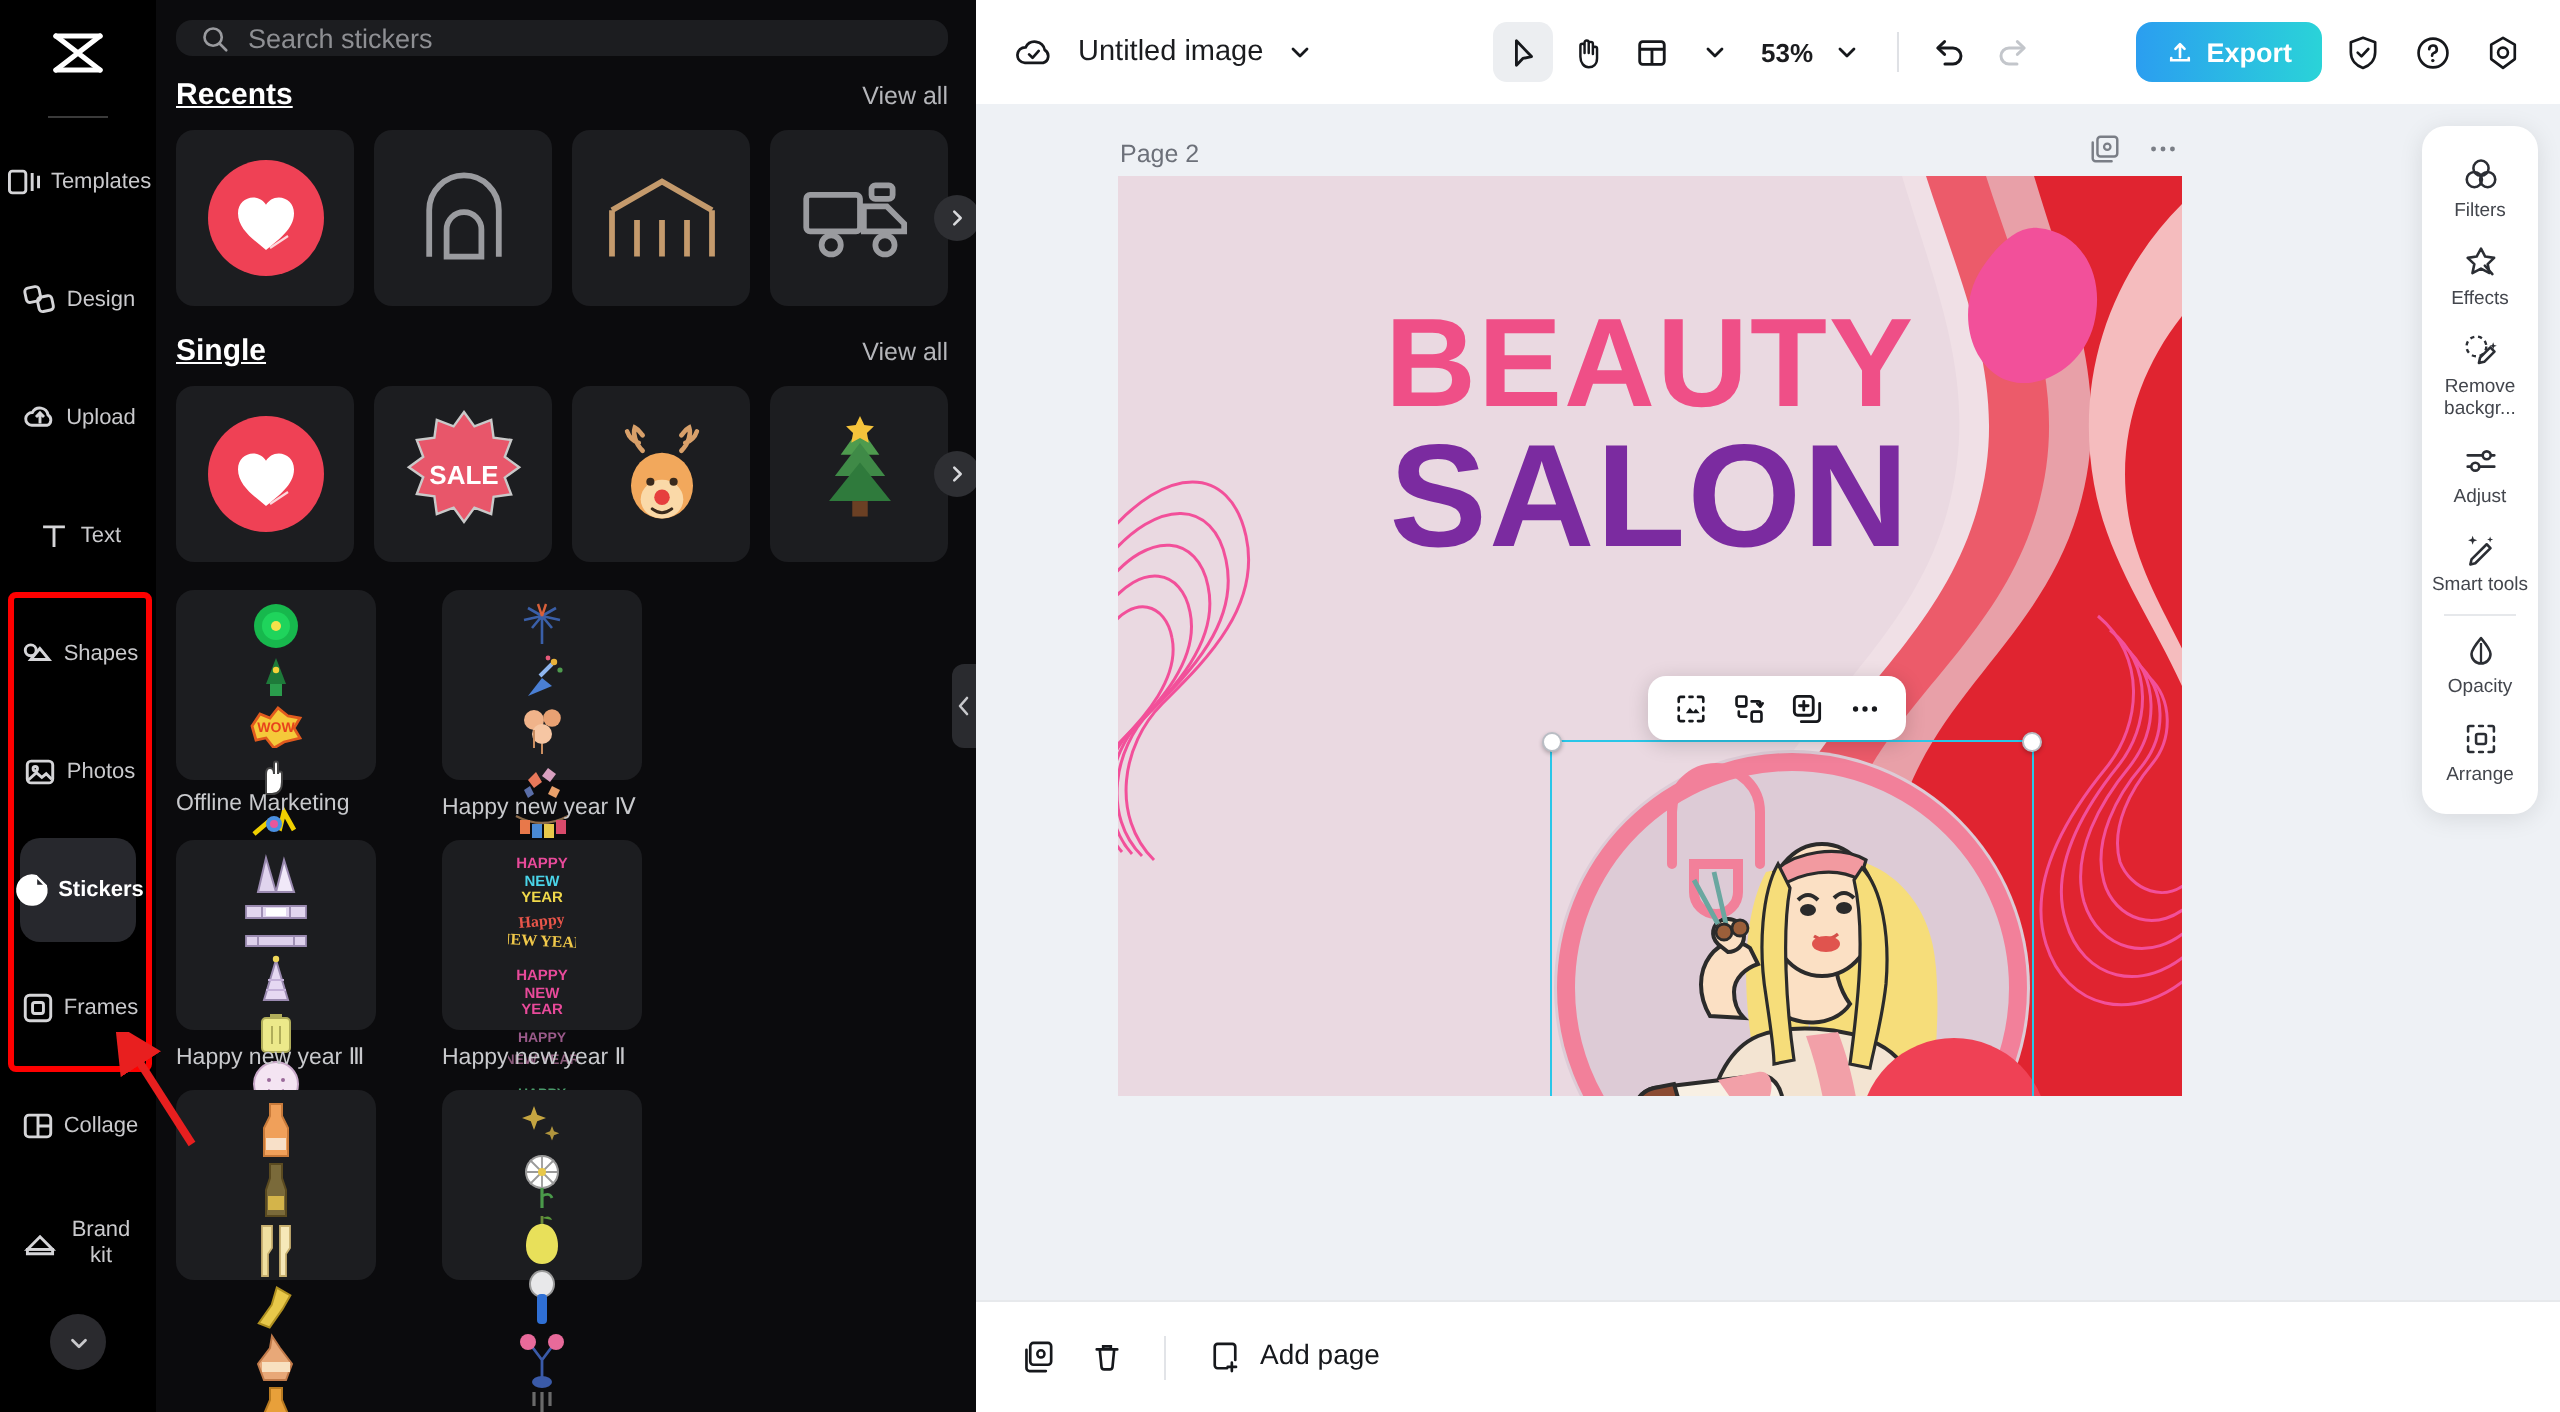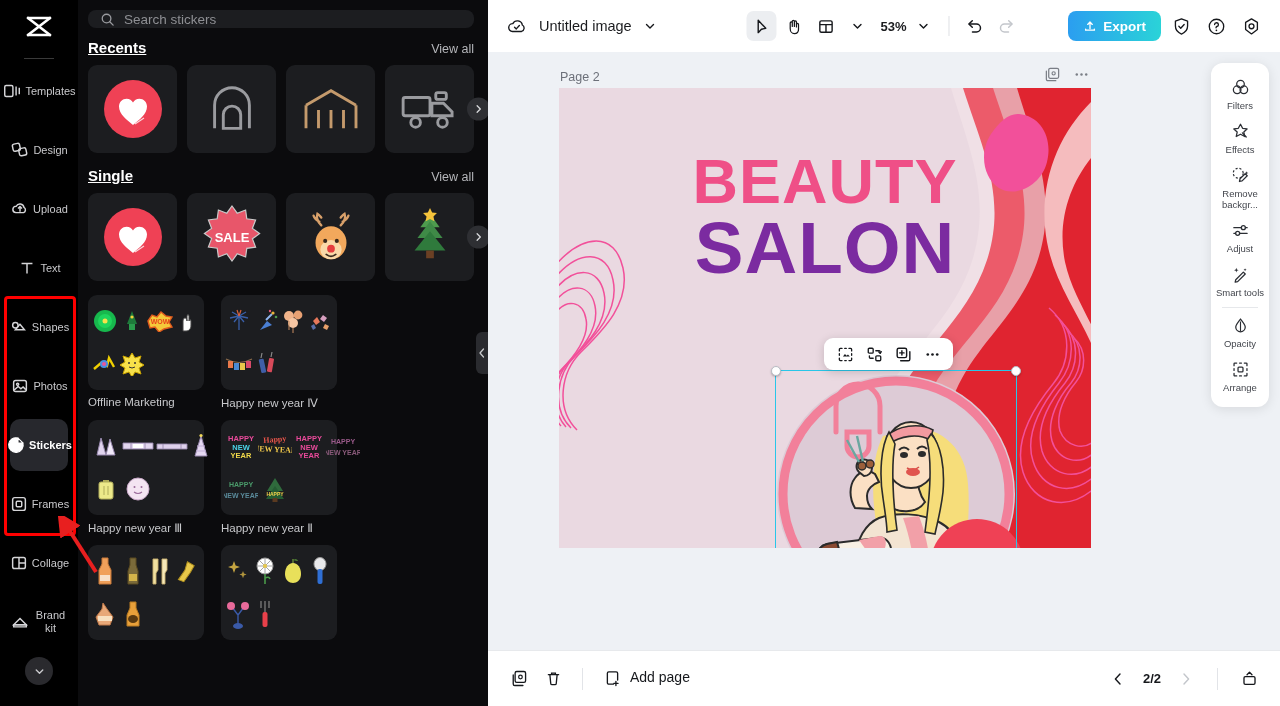--- a/index.html
+++ b/index.html
@@ -71,22 +71,22 @@
     display:flex; align-items:center; justify-content:center; cursor:pointer; overflow:hidden;
   }
   .row-next {
     position:absolute; right:-16px; top:50%; transform:translateY(-50%);
     width:23px;height:23px;border-radius:50%;background:#2e2f33;
     display:flex;align-items:center;justify-content:center; cursor:pointer; z-index:3;
   }
   .packs-grid { display:flex; flex-wrap:wrap; gap:10px 11px; }
   .pack { width:122px; cursor:pointer; }
   .pack-thumb {
-    width:116px; height:95px; background:#1c1d20; border-radius:9px;
-    display:grid; grid-template-columns:repeat(4,1fr); grid-template-rows:repeat(2,1fr);
+    width:100px; height:95px; background:#1c1d20; border-radius:9px;
+    display:grid; grid-template-columns:repeat(1,1fr); grid-template-rows:repeat(2,1fr);
     align-items:center; justify-items:center; padding:5px 3px;
   }
   .pack-name { color:#c8c9cc; font-size:11.5px; margin-top:6px; white-space:nowrap; overflow:hidden; }
   .panel-handle {
     position:absolute; right:0px; top:332px; width:12px; height:42px;
     background:#2a2b2f; border-radius:6px 0 0 6px; display:flex; align-items:center;
     justify-content:center; cursor:pointer; z-index:12;
   }
 
   
@@ -981,41 +981,15 @@
       <div class="bb-sep"></div>
       <div class="addpage">
         <span>
             <svg width="19" height="19" viewBox="0 0 20 20">
               <path d="M15.4 11.6V4.6a1.5 1.5 0 0 0-1.5-1.5H6.1a1.5 1.5 0 0 0-1.5 1.5v9.8a1.5 1.5 0 0 0 1.5 1.5h5" stroke="#16181c" stroke-width="1.4" fill="none" stroke-linecap="round"></path>
               <path d="M13.6 13v4.4M11.4 15.2h4.4" stroke="#16181c" stroke-width="1.4" stroke-linecap="round"></path>
             </svg>
           </span>
         <span>Add page</span>
       </div>
-      <div class="bb-right">
-        <div class="icon-btn">
-          <span>
-              <svg width="16" height="16" viewBox="0 0 16 16">
-                <path d="M10 3L5.4 8l4.6 5" stroke="#16181c" stroke-width="1.4" fill="none" stroke-linecap="round" stroke-linejoin="round"></path>
-              </svg>
-            </span>
-        </div>
-        <span class="pagecount">2/2</span>
-        <div class="icon-btn">
-          <span>
-              <svg width="16" height="16" viewBox="0 0 16 16">
-                <path d="M6 3l4.6 5L6 13" stroke="#c3c6cb" stroke-width="1.4" fill="none" stroke-linecap="round" stroke-linejoin="round"></path>
-              </svg>
-            </span>
-        </div>
-        <div class="bb-sep"></div>
-        <div class="icon-btn">
-          <span>
-              <svg width="19" height="19" viewBox="0 0 20 20">
-                <rect x="4.2" y="8" width="11.6" height="8.2" rx="1.4" stroke="#16181c" stroke-width="1.4" fill="none"></rect>
-                <path d="M7.4 6L10 3.3 12.6 6" stroke="#16181c" stroke-width="1.4" fill="none" stroke-linecap="round" stroke-linejoin="round"></path>
-              </svg>
-            </span>
-        </div>
-      </div>
     </div>
   </div>
 </div>
 
 </body></html>

